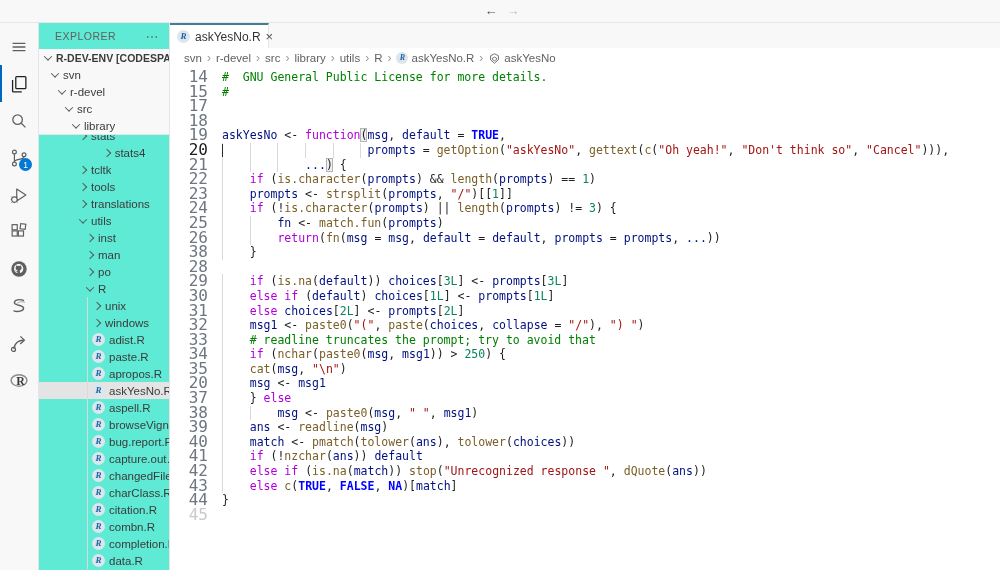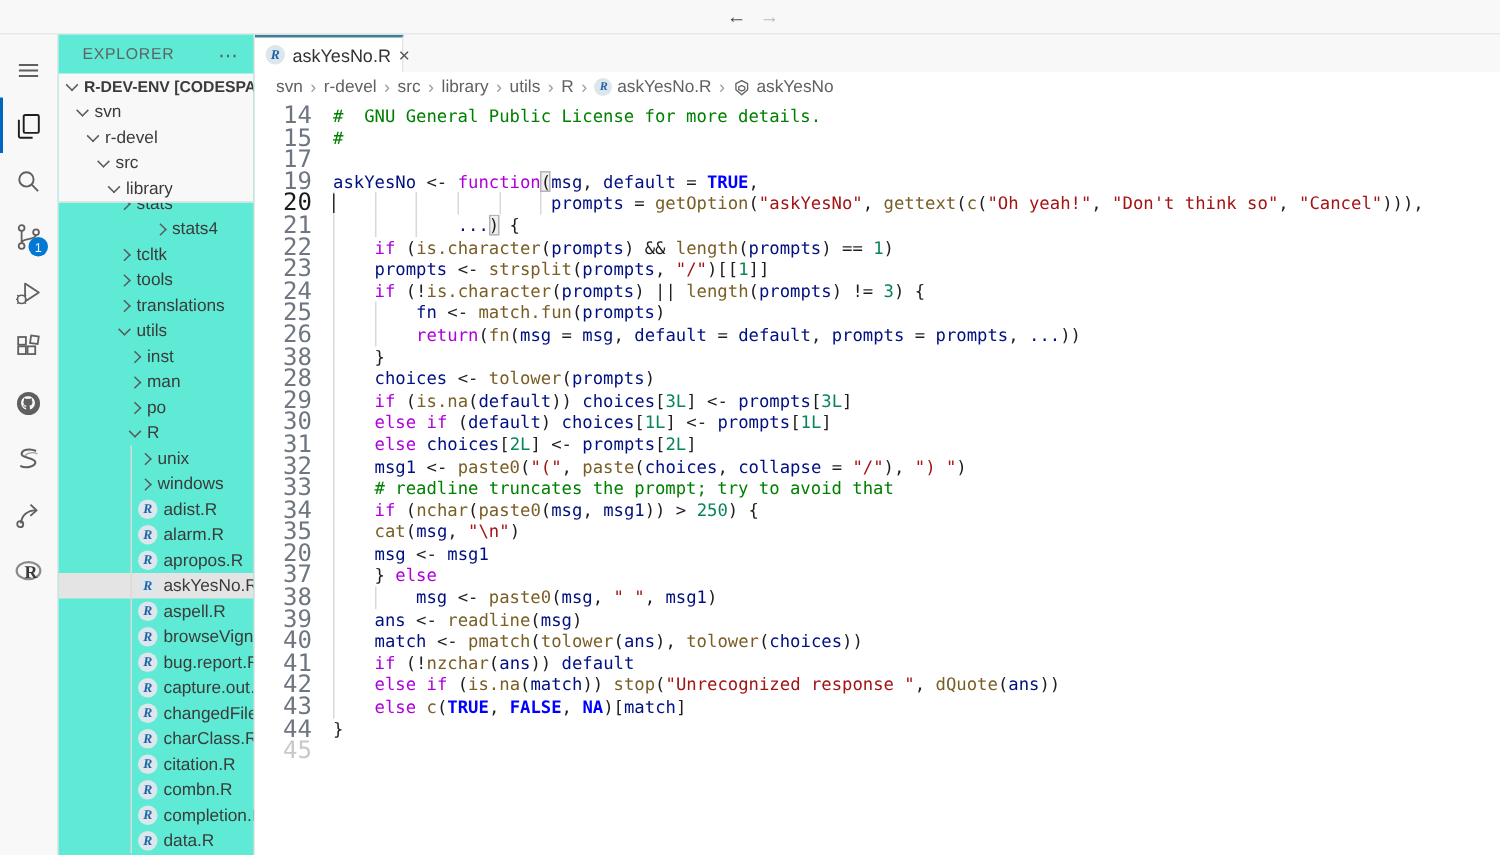--- a/index.html
+++ b/index.html
@@ -275,21 +275,21 @@
         <div class="trow" data-lvl="7" style="padding-left: 53px;">
           <span class="chev col"></span>
           <span class="lbl">windows</span>
         </div>
         <div class="trow" data-lvl="7" style="padding-left: 53px;">
           <span class="ricn">R</span>
           <span class="lbl">adist.R</span>
         </div>
         <div class="trow" data-lvl="7" style="padding-left: 53px;">
           <span class="ricn">R</span>
-          <span class="lbl">alarm.R</span>
+          <span class="lbl">paste.R</span>
         </div>
         <div class="trow" data-lvl="7" style="padding-left: 53px;">
           <span class="ricn">R</span>
           <span class="lbl">apropos.R</span>
         </div>
         <div class="trow sel" data-lvl="7" style="padding-left: 53px;">
           <span class="ricn">R</span>
           <span class="lbl">askYesNo.R</span>
         </div>
         <div class="trow" data-lvl="7" style="padding-left: 53px;">
@@ -377,30 +377,31 @@
           <svg width="13" height="13">
             <use href="#i-symbol"></use>
           </svg>
           <span>askYesNo</span>
         </span>
       </div>
     <div class="code" id="code">
         <div class="cline"><span class="ln">14</span><span class="lc"><span class="tc-c">#  GNU General Public License for more details.</span></span></div>
         <div class="cline"><span class="ln">15</span><span class="lc"><span class="tc-c">#</span></span></div>
         <div class="cline"><span class="ln">17</span></div>
+        <div class="cline"><span class="ln">18</span><span class="lc"></span></div>
         <div class="cline"><span class="ln">19</span><span class="lc"><span class="tc-v">askYesNo</span><span class="tc-o"> &lt;- </span><span class="tc-k">function</span><span class="tc-p">(</span><span class="tc-v">msg</span><span class="tc-o">, </span><span class="tc-v">default</span><span class="tc-o"> = </span><span class="tc-b">TRUE</span><span class="tc-o">,</span></span></div>
         <div class="cline"><span class="ln act">20</span><span class="lc">                     <span class="tc-v">prompts</span><span class="tc-o"> = </span><span class="tc-f">getOption</span><span class="tc-o">(</span><span class="tc-s">"askYesNo"</span><span class="tc-o">, </span><span class="tc-f">gettext</span><span class="tc-o">(</span><span class="tc-f">c</span><span class="tc-o">(</span><span class="tc-s">"Oh yeah!"</span><span class="tc-o">, </span><span class="tc-s">"Don't think so"</span><span class="tc-o">, </span><span class="tc-s">"Cancel"</span><span class="tc-o">))),</span><i class="g" style="left: 0ch;"></i><i class="g" style="left: 4ch;"></i><i class="g" style="left: 8ch;"></i><i class="g" style="left: 12ch;"></i><i class="g" style="left: 16ch;"></i><i class="g" style="left: 20ch;"></i><i class="cur" style="left: 0ch;"></i></span></div>
         <div class="cline"><span class="ln">21</span><span class="lc">            <span class="tc-v">...</span><span class="tc-p">)</span><span class="tc-o"> {</span><i class="g" style="left: 0ch;"></i><i class="g" style="left: 4ch;"></i><i class="g" style="left: 8ch;"></i></span></div>
         <div class="cline"><span class="ln">22</span><span class="lc">    <span class="tc-k">if</span><span class="tc-o"> (</span><span class="tc-f">is.character</span><span class="tc-o">(</span><span class="tc-v">prompts</span><span class="tc-o">) &amp;&amp; </span><span class="tc-f">length</span><span class="tc-o">(</span><span class="tc-v">prompts</span><span class="tc-o">) == </span><span class="tc-n">1</span><span class="tc-o">)</span><i class="g" style="left: 0ch;"></i></span></div>
         <div class="cline"><span class="ln">23</span><span class="lc">    <span class="tc-v">prompts</span><span class="tc-o"> &lt;- </span><span class="tc-f">strsplit</span><span class="tc-o">(</span><span class="tc-v">prompts</span><span class="tc-o">, </span><span class="tc-s">"/"</span><span class="tc-o">)[[</span><span class="tc-n">1</span><span class="tc-o">]]</span><i class="g" style="left: 0ch;"></i></span></div>
         <div class="cline"><span class="ln">24</span><span class="lc">    <span class="tc-k">if</span><span class="tc-o"> (!</span><span class="tc-f">is.character</span><span class="tc-o">(</span><span class="tc-v">prompts</span><span class="tc-o">) || </span><span class="tc-f">length</span><span class="tc-o">(</span><span class="tc-v">prompts</span><span class="tc-o">) != </span><span class="tc-n">3</span><span class="tc-o">) {</span><i class="g" style="left: 0ch;"></i></span></div>
         <div class="cline"><span class="ln">25</span><span class="lc">        <span class="tc-v">fn</span><span class="tc-o"> &lt;- </span><span class="tc-f">match.fun</span><span class="tc-o">(</span><span class="tc-v">prompts</span><span class="tc-o">)</span><i class="g" style="left: 0ch;"></i><i class="g" style="left: 4ch;"></i></span></div>
         <div class="cline"><span class="ln">26</span><span class="lc">        <span class="tc-k">return</span><span class="tc-o">(</span><span class="tc-f">fn</span><span class="tc-o">(</span><span class="tc-v">msg</span><span class="tc-o"> = </span><span class="tc-v">msg</span><span class="tc-o">, </span><span class="tc-v">default</span><span class="tc-o"> = </span><span class="tc-v">default</span><span class="tc-o">, </span><span class="tc-v">prompts</span><span class="tc-o"> = </span><span class="tc-v">prompts</span><span class="tc-o">, </span><span class="tc-v">...</span><span class="tc-o">))</span><i class="g" style="left: 0ch;"></i><i class="g" style="left: 4ch;"></i></span></div>
         <div class="cline"><span class="ln">38</span><span class="lc">    <span class="tc-o">}</span><i class="g" style="left: 0ch;"></i></span></div>
-        <div class="cline"><span class="ln">28</span><span class="lc">    <span class="tc-v">choices</span><span class="tc-o"> &lt;- </span><span class="tc-f">tolower</span><span class="tc-o">(</span><span class="tc-v">prompts</span><span class="tc-o">)</span><i class="g" style="left: 0ch;"></i></span></div>
+        <div class="cline"><span class="ln">28</span></div>
         <div class="cline"><span class="ln">29</span><span class="lc">    <span class="tc-k">if</span><span class="tc-o"> (</span><span class="tc-f">is.na</span><span class="tc-o">(</span><span class="tc-v">default</span><span class="tc-o">)) </span><span class="tc-v">choices</span><span class="tc-o">[</span><span class="tc-n">3L</span><span class="tc-o">] &lt;- </span><span class="tc-v">prompts</span><span class="tc-o">[</span><span class="tc-n">3L</span><span class="tc-o">]</span><i class="g" style="left: 0ch;"></i></span></div>
         <div class="cline"><span class="ln">30</span><span class="lc">    <span class="tc-k">else</span><span class="tc-o"> </span><span class="tc-k">if</span><span class="tc-o"> (</span><span class="tc-v">default</span><span class="tc-o">) </span><span class="tc-v">choices</span><span class="tc-o">[</span><span class="tc-n">1L</span><span class="tc-o">] &lt;- </span><span class="tc-v">prompts</span><span class="tc-o">[</span><span class="tc-n">1L</span><span class="tc-o">]</span><i class="g" style="left: 0ch;"></i></span></div>
         <div class="cline"><span class="ln">31</span><span class="lc">    <span class="tc-k">else</span><span class="tc-o"> </span><span class="tc-v">choices</span><span class="tc-o">[</span><span class="tc-n">2L</span><span class="tc-o">] &lt;- </span><span class="tc-v">prompts</span><span class="tc-o">[</span><span class="tc-n">2L</span><span class="tc-o">]</span><i class="g" style="left: 0ch;"></i></span></div>
         <div class="cline"><span class="ln">32</span><span class="lc">    <span class="tc-v">msg1</span><span class="tc-o"> &lt;- </span><span class="tc-f">paste0</span><span class="tc-o">(</span><span class="tc-s">"("</span><span class="tc-o">, </span><span class="tc-f">paste</span><span class="tc-o">(</span><span class="tc-v">choices</span><span class="tc-o">, </span><span class="tc-v">collapse</span><span class="tc-o"> = </span><span class="tc-s">"/"</span><span class="tc-o">), </span><span class="tc-s">") "</span><span class="tc-o">)</span><i class="g" style="left: 0ch;"></i></span></div>
         <div class="cline"><span class="ln">33</span><span class="lc">    <span class="tc-c"># readline truncates the prompt; try to avoid that</span><i class="g" style="left: 0ch;"></i></span></div>
         <div class="cline"><span class="ln">34</span><span class="lc">    <span class="tc-k">if</span><span class="tc-o"> (</span><span class="tc-f">nchar</span><span class="tc-o">(</span><span class="tc-f">paste0</span><span class="tc-o">(</span><span class="tc-v">msg</span><span class="tc-o">, </span><span class="tc-v">msg1</span><span class="tc-o">)) &gt; </span><span class="tc-n">250</span><span class="tc-o">) {</span><i class="g" style="left: 0ch;"></i></span></div>
         <div class="cline"><span class="ln">35</span><span class="lc">    <span class="tc-f">cat</span><span class="tc-o">(</span><span class="tc-v">msg</span><span class="tc-o">, </span><span class="tc-s">"\n"</span><span class="tc-o">)</span><i class="g" style="left: 0ch;"></i></span></div>
         <div class="cline"><span class="ln">20</span><span class="lc">    <span class="tc-v">msg</span><span class="tc-o"> &lt;- </span><span class="tc-v">msg1</span><i class="g" style="left: 0ch;"></i></span></div>
         <div class="cline"><span class="ln">37</span><span class="lc">    <span class="tc-o">} </span><span class="tc-k">else</span><i class="g" style="left: 0ch;"></i></span></div>
         <div class="cline"><span class="ln">38</span><span class="lc">        <span class="tc-v">msg</span><span class="tc-o"> &lt;- </span><span class="tc-f">paste0</span><span class="tc-o">(</span><span class="tc-v">msg</span><span class="tc-o">, </span><span class="tc-s">" "</span><span class="tc-o">, </span><span class="tc-v">msg1</span><span class="tc-o">)</span><i class="g" style="left: 0ch;"></i><i class="g" style="left: 4ch;"></i></span></div>

